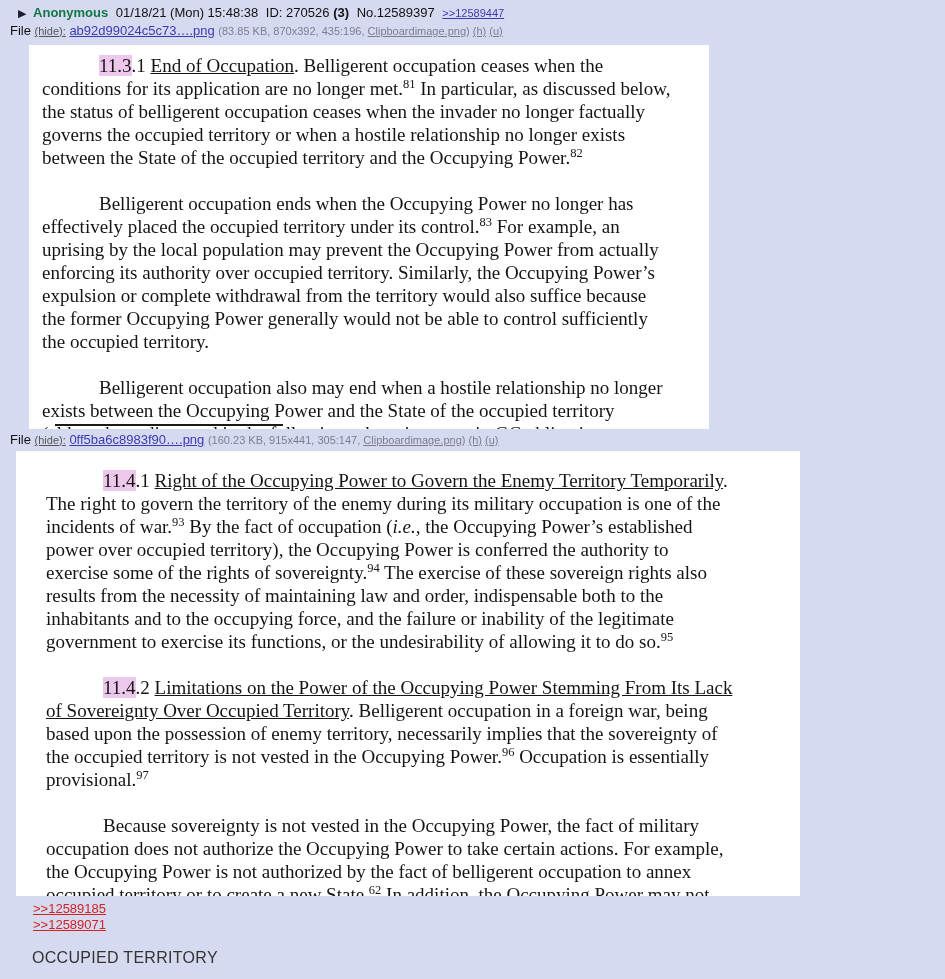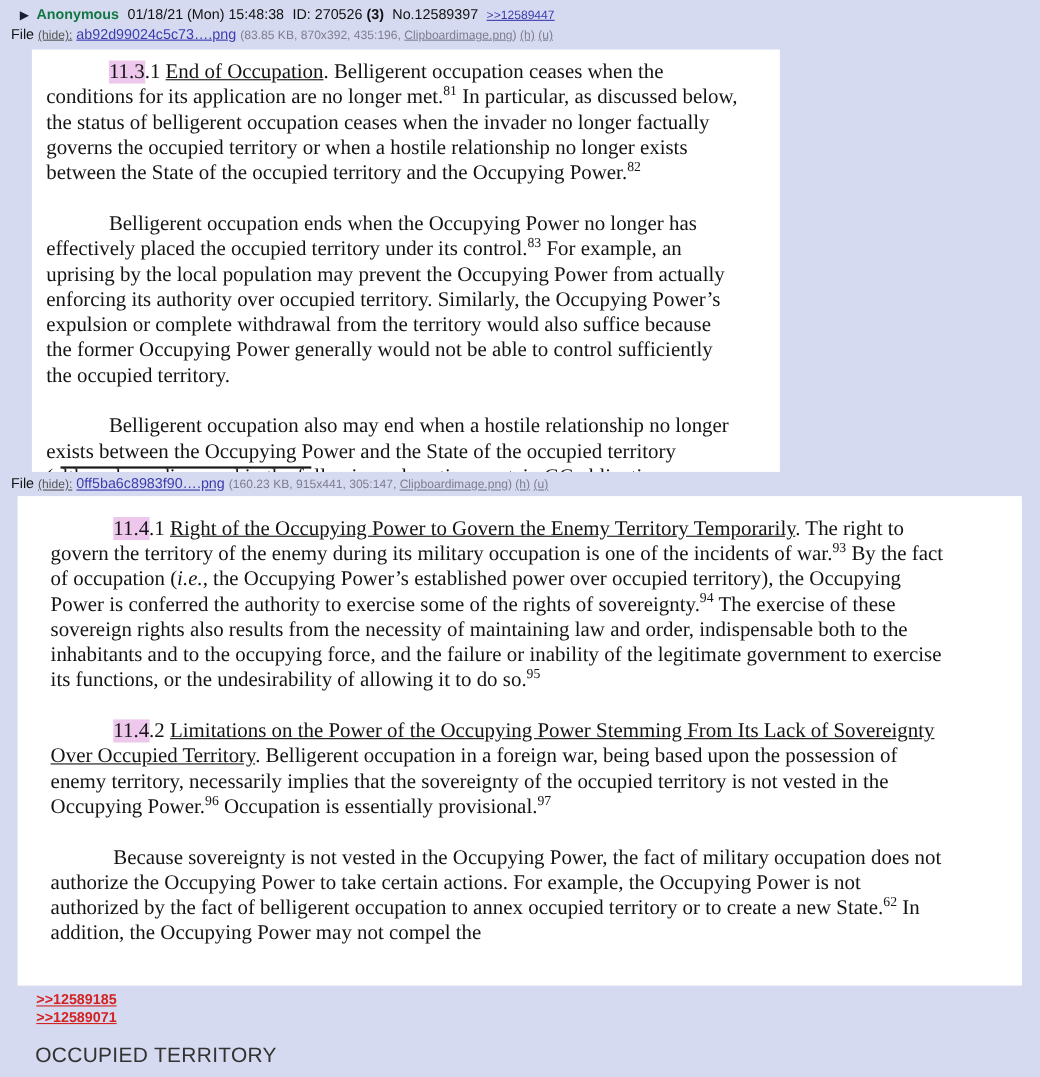--- a/index.html
+++ b/index.html
@@ -30,36 +30,36 @@
   
   .doc {
     background:#ffffff;
     font-family:"Liberation Serif", serif;
     font-size:19px; line-height:23px; color:#141414;
     overflow:hidden; position:relative;
     box-sizing:border-box;
     cursor:pointer;
   }
   .doc1 { margin:7px 0 0 29px; width:680px; height:384px; padding:9px 38px 0 13px; }
-  .doc2 { margin:4px 0 0 16px;  width:913px; height:445px; padding:18px 66px 0 30px; }
+  .doc2 { margin:4px 0 0 16px;  width:784px; height:445px; padding:18px 66px 0 30px; }
   .doc p { margin:0 0 23px 0; text-indent:57px; }
   .doc .hl { background:#eec7ec; }
   .doc .ul { text-decoration:underline; }
   .doc .it { font-style:italic; }
   .doc sup { font-size:12.5px; line-height:0; }
   .fnline {
     position:absolute; left:26px; bottom:3px;
     width:228px; height:0;
     border-top:2px solid #1a1a1a;
   }
 
   
-  .reply-links { margin:5px 0 16px 33px; font-size:13px; line-height:16px;font-weight:bold; }
+  .reply-links { margin:5px 0 16px 33px; font-size:13px; line-height:16px; }
   .reply-links a { display:block; color:#d22222; text-decoration:underline; cursor:pointer; width:max-content; }
-  .footer-text { margin:15px 0 0 32px; font-size:19px; color:#333333; letter-spacing:0.3px; }
+  .footer-text { margin:15px 0 0 32px; font-size:16px; color:#333333; letter-spacing:0.3px; }
 </style>
 </head>
 <body>
 
 <div class="post-header">
   <span class="arrow">▶</span>
   <span class="name">Anonymous</span><span class="sep"></span>
   <span>01/18/21 (Mon) 15:48:38</span><span class="sep"></span>
   <span>ID:</span>
   <span>270526</span>

